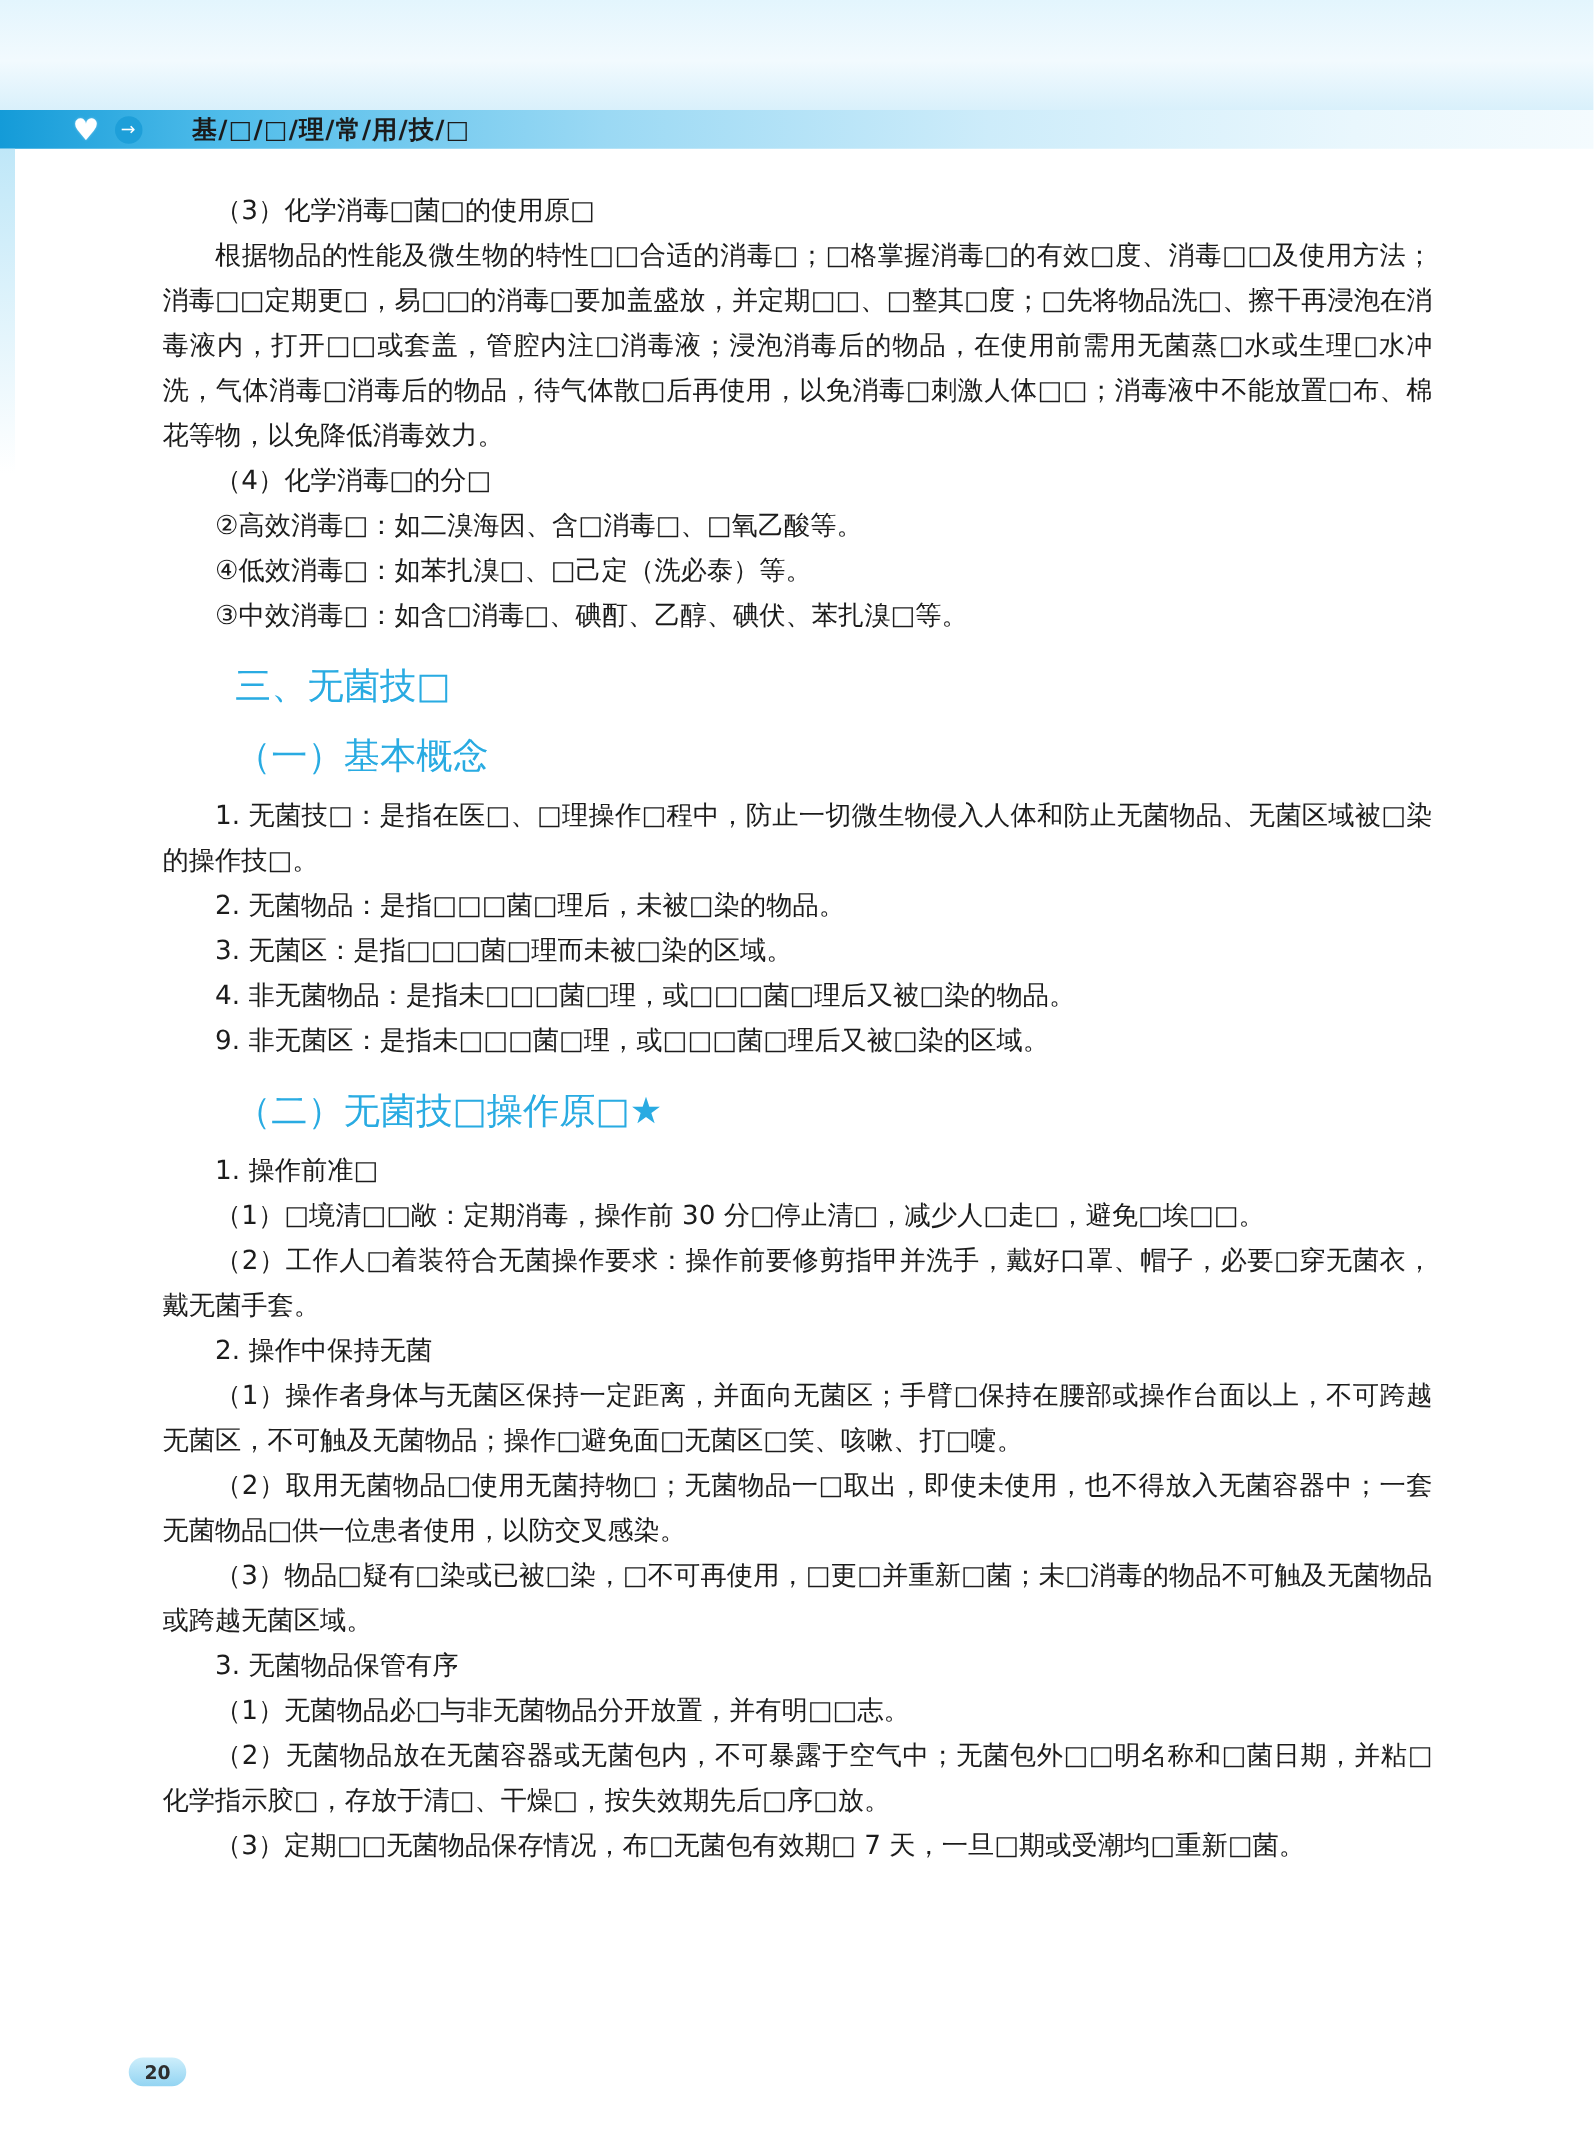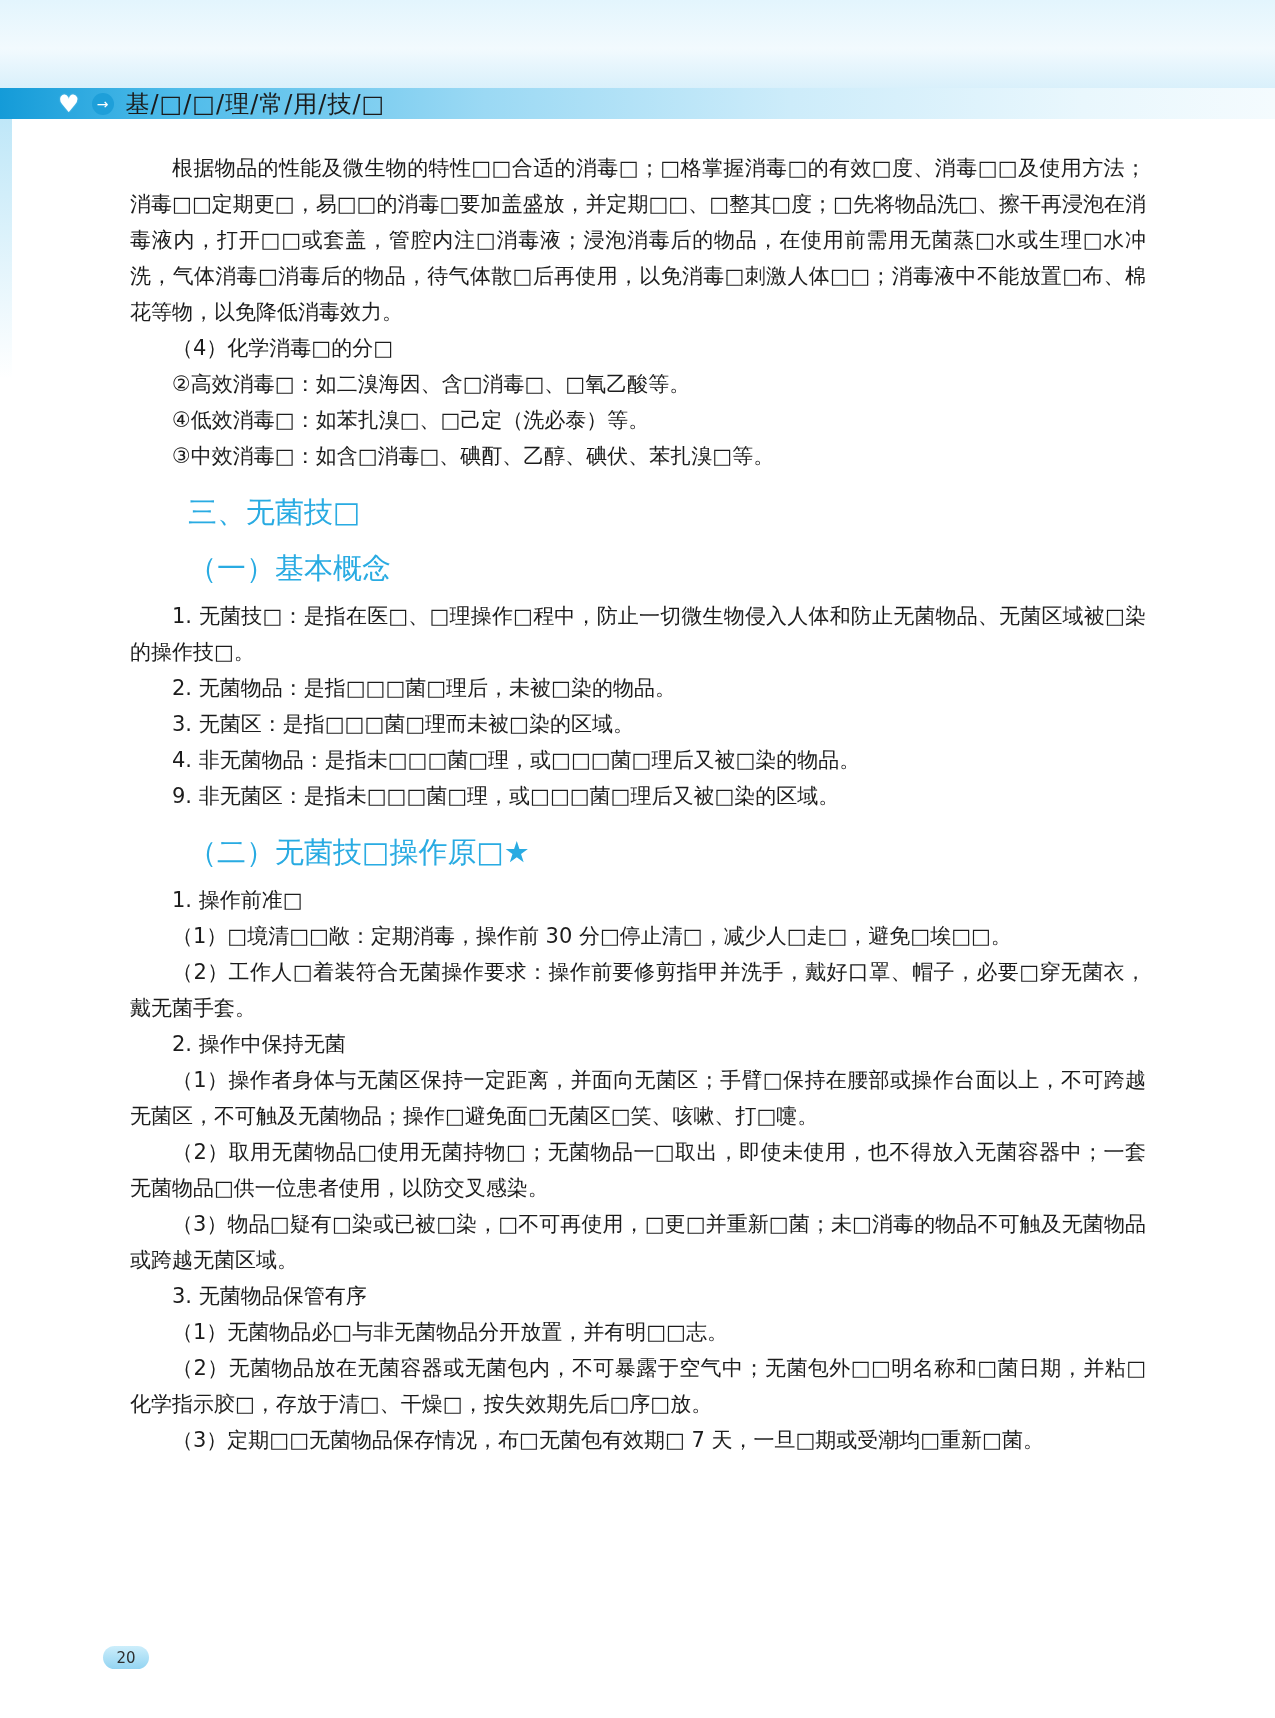--- a/index.html
+++ b/index.html
@@ -51,25 +51,26 @@
     border-radius: 50%;
     background: #1e9fd9;
     color: #ffffff;
     display: flex;
     align-items: center;
     justify-content: center;
     font-size: 14px;
     line-height: 1;
   }
   .header-title {
-    font-size: 24px;
-    font-weight: normal;
+    font-size: 20px;
+    font-weight: bold;
     color: #1b1b1b;
     letter-spacing: 1px;
     white-space: nowrap;
+    margin-left: 28px;
   }
   
   .content {
     position: absolute;
     top: 150px;
     left: 130px;
     width: 1016px;
     color: #1c1c1c;
     font-size: 21px;
     line-height: 36px;
@@ -93,38 +94,40 @@
     top: 1646px;
     width: 46px;
     height: 23px;
     border-radius: 12px;
     background: linear-gradient(180deg, #cdeefb 0%, #93d4f2 100%);
     display: flex;
     align-items: center;
     justify-content: center;
     font-size: 15px;
     color: #2e2e2e;
+    font-weight: bold;
   }
 </style>
 </head>
 <body>
 
 <div class="page">
 
   <div class="top-wash"></div>
   <div class="band"></div>
   <div class="left-strip"></div>
 
   <div class="header-row">
     <span class="heart">♥</span>
     <span class="arrow-circle">→</span>
     <span class="header-title">基/□/□/理/常/用/技/□</span>
   </div>
 
   <div class="content">
+      <p>（3）化学消毒□菌□的使用原□</p>
       <p>根据物品的性能及微生物的特性□□合适的消毒□；□格掌握消毒□的有效□度、消毒□□及使用方法；消毒□□定期更□，易□□的消毒□要加盖盛放，并定期□□、□整其□度；□先将物品洗□、擦干再浸泡在消毒液内，打开□□或套盖，管腔内注□消毒液；浸泡消毒后的物品，在使用前需用无菌蒸□水或生理□水冲洗，气体消毒□消毒后的物品，待气体散□后再使用，以免消毒□刺激人体□□；消毒液中不能放置□布、棉花等物，以免降低消毒效力。</p>
       <p>（4）化学消毒□的分□</p>
       <p>②高效消毒□：如二溴海因、含□消毒□、□氧乙酸等。</p>
       <p>④低效消毒□：如苯扎溴□、□己定（洗必泰）等。</p>
       <p>③中效消毒□：如含□消毒□、碘酊、乙醇、碘伏、苯扎溴□等。</p>
       <p class="h-blue">三、无菌技□</p>
       <p class="h-blue">（一）基本概念</p>
       <p>1. 无菌技□：是指在医□、□理操作□程中，防止一切微生物侵入人体和防止无菌物品、无菌区域被□染的操作技□。</p>
       <p>2. 无菌物品：是指□□□菌□理后，未被□染的物品。</p>
       <p>3. 无菌区：是指□□□菌□理而未被□染的区域。</p>

